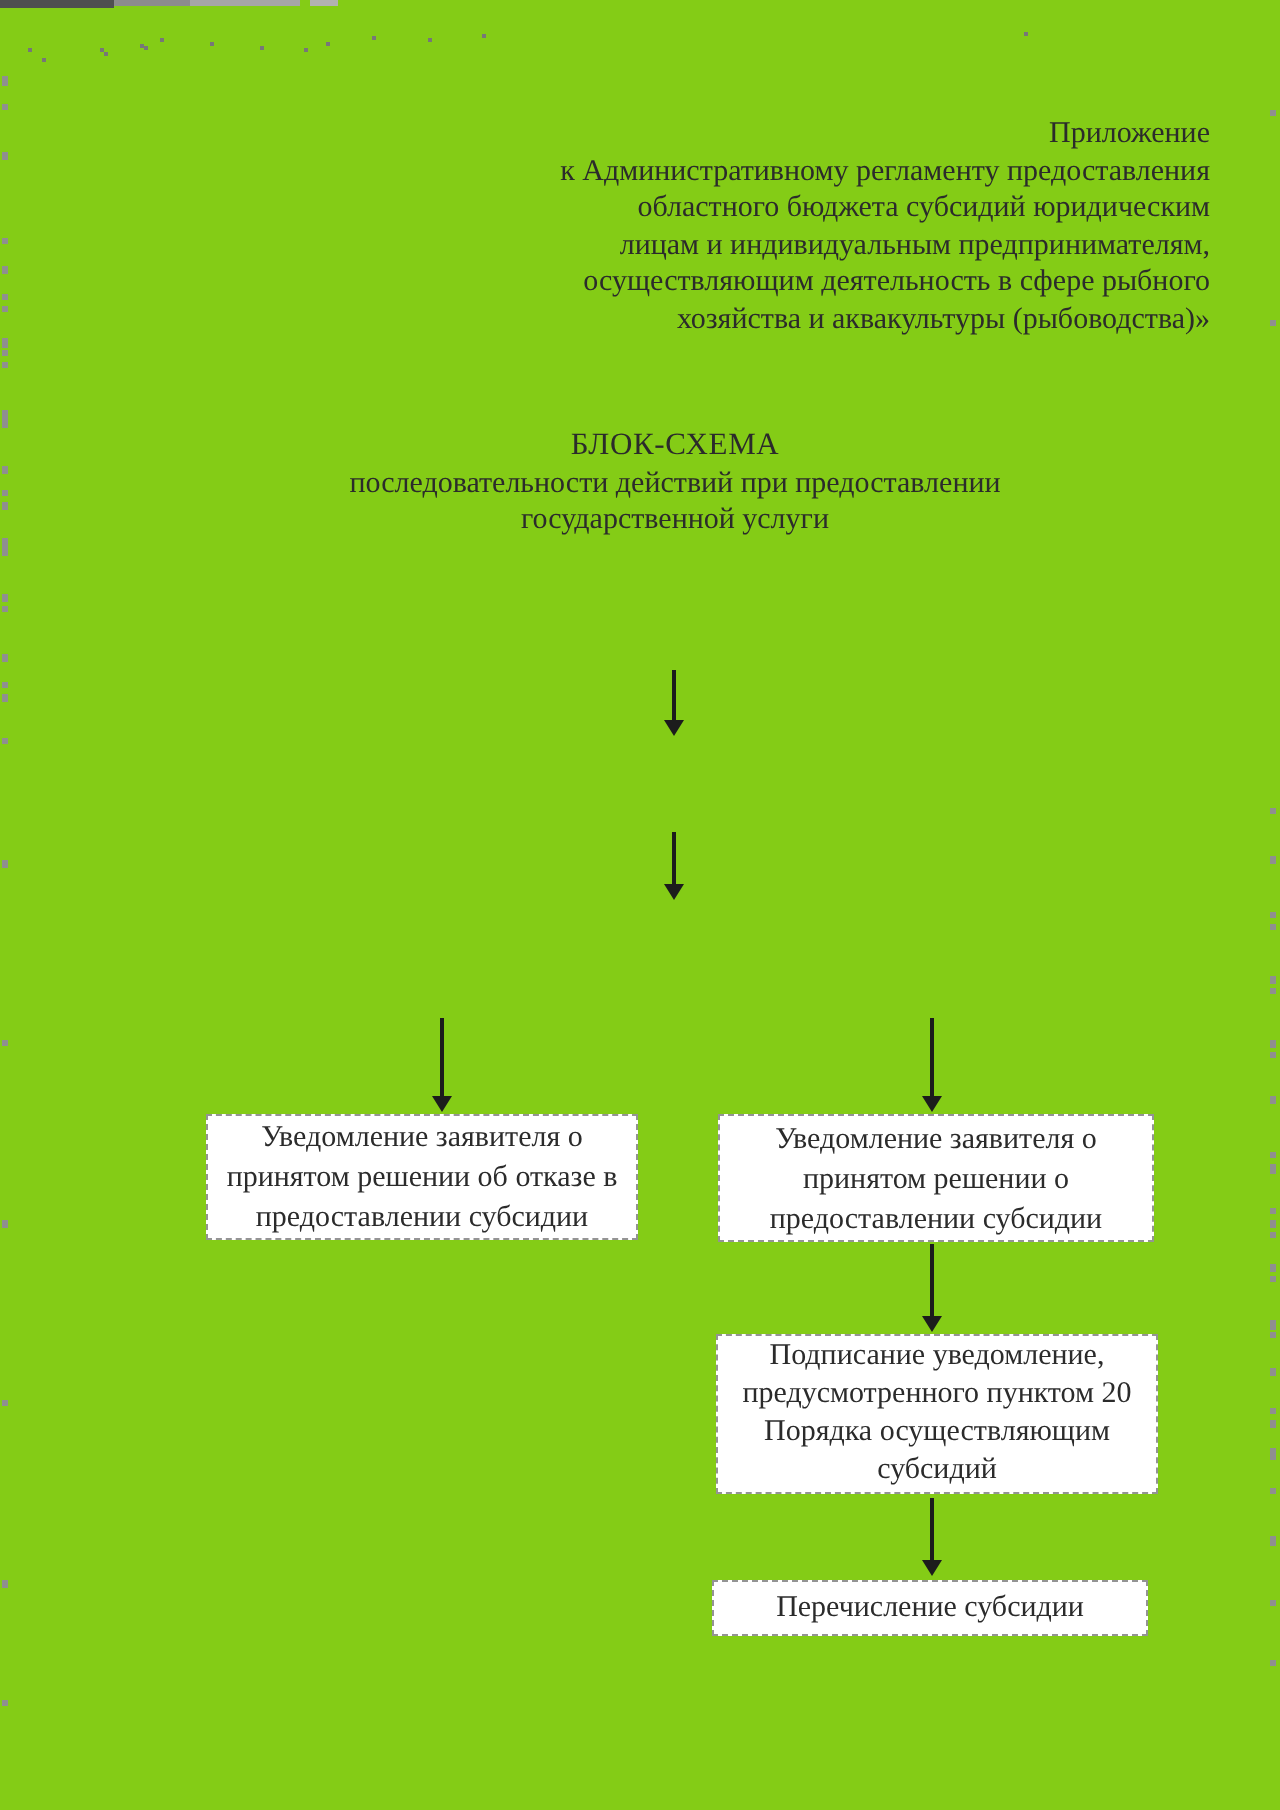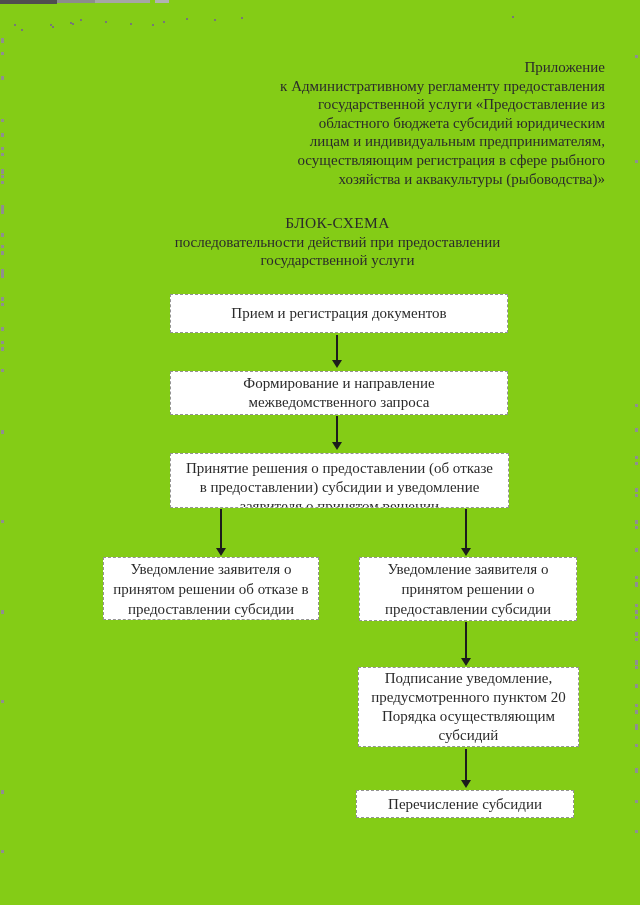--- a/index.html
+++ b/index.html
@@ -27,21 +27,21 @@
     position:absolute;
     border:1px dashed #949494;
     background:#fff;
     box-sizing:border-box;
     display:flex; flex-direction:column;
     justify-content:center;
     text-align:center;
     font-size:15px; line-height:19px;
   }
   .fbox.clip { justify-content:flex-start; padding-top:5px; overflow:hidden; }
-  .fbox.tall-lines { line-height:20px; }
+  .fbox.tall-lines { line-height:20px;justify-content:flex-end; }
   
   .arrow {
     position:absolute; width:10px;
     display:flex; flex-direction:column; align-items:center;
   }
   .arrow-line { width:2px; flex:1 1 auto; background:#1c1c1c; }
   .arrow-head {
     width:0; height:0; flex:0 0 auto;
     border-left:5px solid transparent;
     border-right:5px solid transparent;
@@ -59,57 +59,44 @@
 <div class="page">
 
   <div class="streak" style="left:0;top:0;width:57px;height:4px;background:#4f4f4f;"></div>
   <div class="streak" style="left:57px;top:0;width:38px;height:3px;background:#8c8c8c;"></div>
   <div class="streak" style="left:95px;top:0;width:55px;height:3px;background:#a6a6a6;"></div>
   <div class="streak" style="left:155px;top:0;width:14px;height:3px;background:#b2b2b2;"></div>
 
   <div class="appendix">
     <div>Приложение</div>
     <div>к Административному регламенту предоставления</div>
-    <div>государственной услуги «Предоставление из</div>
     <div>областного бюджета субсидий юридическим</div>
     <div>лицам и индивидуальным предпринимателям,</div>
-    <div>осуществляющим регистрация в сфере рыбного</div>
+    <div>осуществляющим деятельность в сфере рыбного</div>
     <div>хозяйства и аквакультуры (рыбоводства)»</div>
   </div>
 
   <div class="title-block">
     <div class="title-main">БЛОК-СХЕМА</div>
     <div>последовательности действий при предоставлении</div>
     <div>государственной услуги</div>
   </div>
 
-  <div class="fbox" style="left:170px;top:294px;width:338px;height:39px;">
-    <div>Прием и регистрация документов</div>
-  </div>
 
   <div class="arrow" style="left:332px;top:335px;height:33px;">
     <div class="arrow-line"></div>
     <div class="arrow-head"></div>
   </div>
 
-  <div class="fbox" style="left:170px;top:371px;width:338px;height:44px;">
-    <div>Формирование и направление</div>
-    <div>межведомственного запроса</div>
-  </div>
 
   <div class="arrow" style="left:332px;top:416px;height:34px;">
     <div class="arrow-line"></div>
     <div class="arrow-head"></div>
   </div>
 
-  <div class="fbox clip" style="left:170px;top:453px;width:339px;height:55px;">
-    <div>Принятие решения о предоставлении (об отказе</div>
-    <div>в предоставлении) субсидии и уведомление</div>
-    <div>заявителя о принятом решении</div>
-  </div>
 
   <div class="arrow" style="left:216px;top:509px;height:47px;">
     <div class="arrow-line"></div>
     <div class="arrow-head"></div>
   </div>
   <div class="arrow" style="left:461px;top:509px;height:47px;">
     <div class="arrow-line"></div>
     <div class="arrow-head"></div>
   </div>
 

